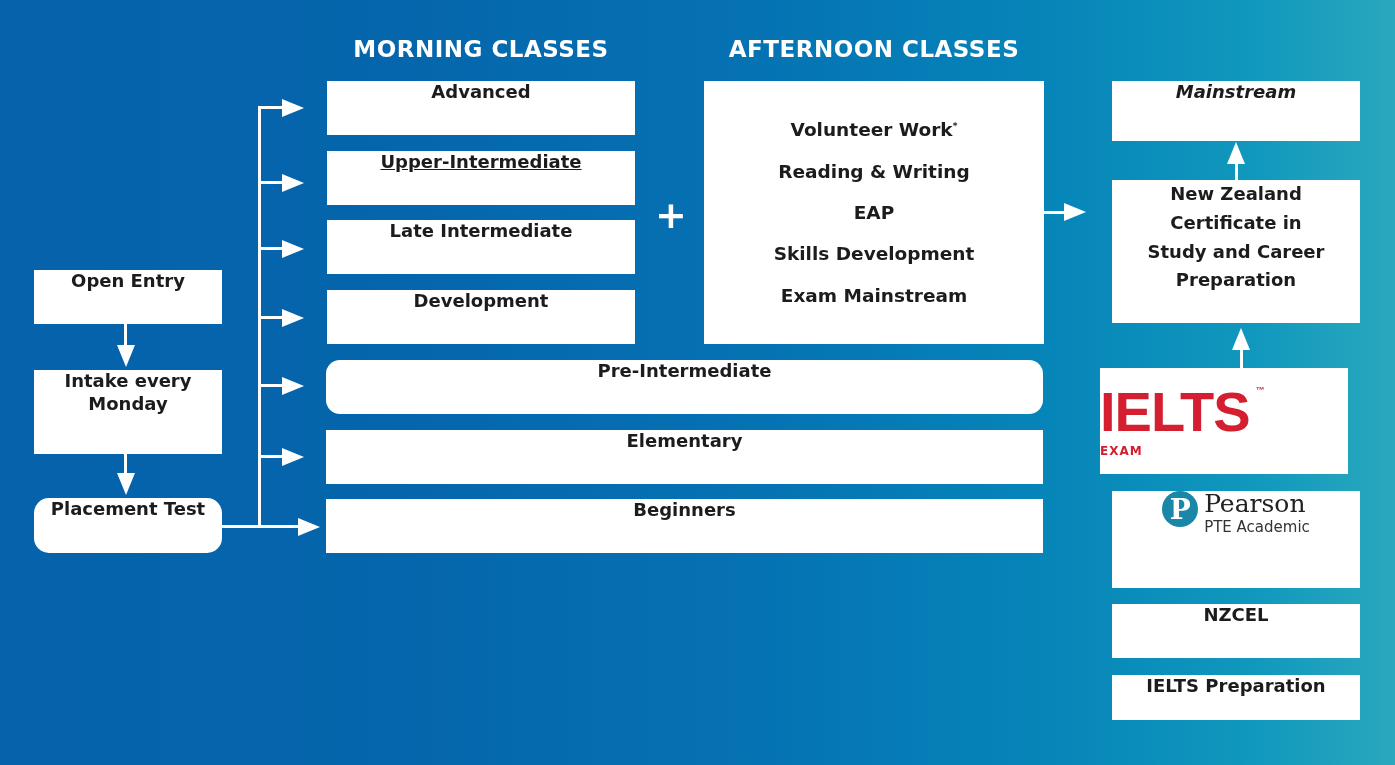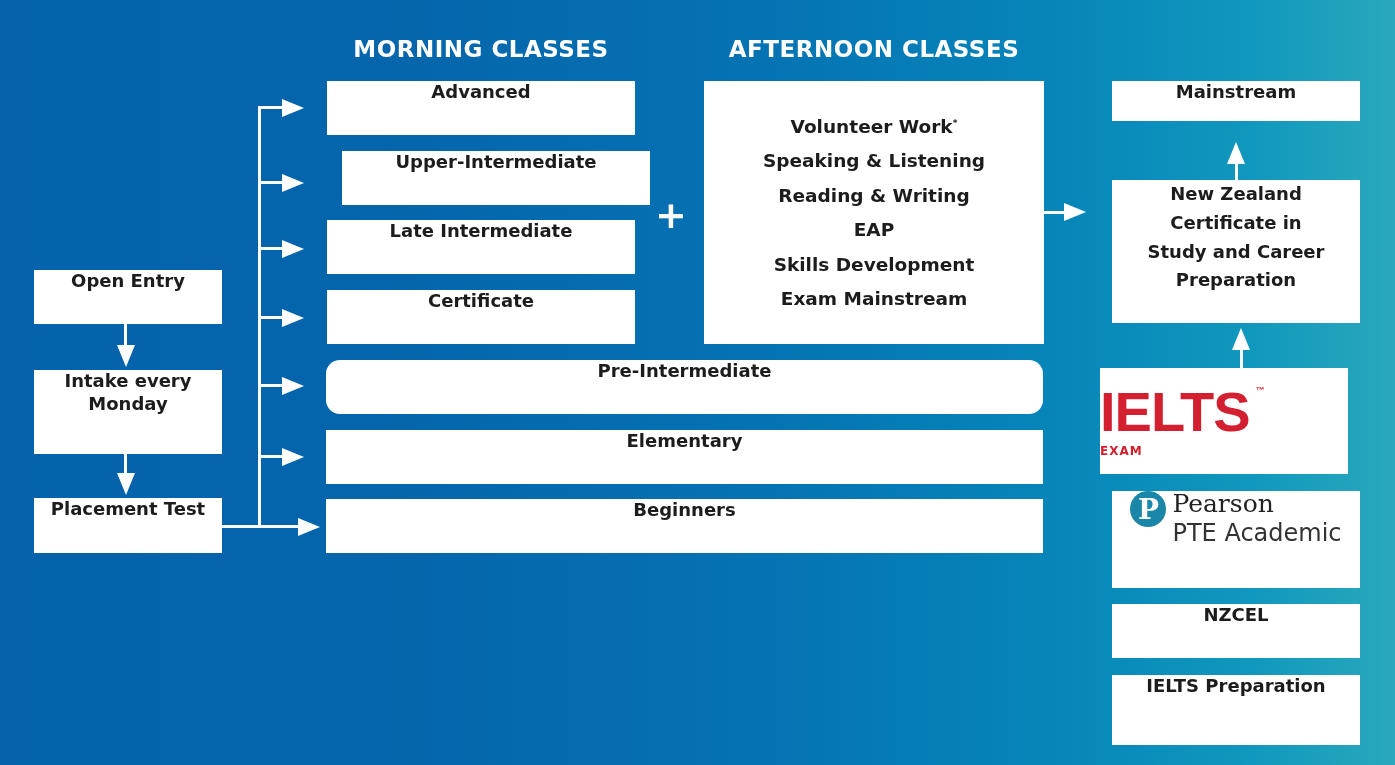--- a/index.html
+++ b/index.html
@@ -26,41 +26,41 @@
   .line { position: absolute; background: #ffffff; }
   .tri-r { position: absolute; width: 0; height: 0; border-top: 9px solid transparent; border-bottom: 9px solid transparent; border-left: 22px solid #fff; }
   .tri-d { position: absolute; width: 0; height: 0; border-left: 9px solid transparent; border-right: 9px solid transparent; border-top: 22px solid #fff; }
   .tri-u { position: absolute; width: 0; height: 0; border-left: 9px solid transparent; border-right: 9px solid transparent; border-bottom: 22px solid #fff; }
   .plus { position: absolute; color: #fff; font-weight: bold; font-size: 38px; line-height: 1; }
   .ielts-main { font-family: "Liberation Sans", sans-serif; font-weight: bold; font-size: 56px; color: #d31f2f; letter-spacing: -1px; line-height: 1; position: relative; }
   .ielts-tm { font-size: 9px; position: absolute; top: 2px; right: -14px; color: #d31f2f; }
   .ielts-exam { font-weight: bold; font-size: 12px; color: #d31f2f; letter-spacing: 1px; margin-top: 4px; }
   .pearson-logo { width: 36px; height: 36px; border-radius: 50%; background: #1a86a8; color: #fff; display: flex; align-items: center; justify-content: center; font-family: "DejaVu Serif", serif; font-size: 28px; font-weight: bold; margin-right: 6px; }
   .pearson-name { font-family: "DejaVu Serif", serif; font-weight: normal; font-size: 25px; color: #222; line-height: 1; }
-  .pte { font-family: "DejaVu Sans", sans-serif; font-weight: normal; font-size: 24px; color: #333; margin-top: 2px; }
+  .pte { font-family: "DejaVu Sans", sans-serif; font-weight: normal; font-size: 15px; color: #333; margin-top: 2px; }
 </style>
 </head>
 <body>
 
 <div class="hdr" style="left:327px; top:36px; width:308px;">MORNING CLASSES</div>
 <div class="hdr" style="left:704px; top:36px; width:340px;">AFTERNOON CLASSES</div>
 
 <div class="box" style="left:34px; top:270px; width:188px; height:54px;">
   <span>Open Entry</span>
 </div>
 <div class="line" style="left:124px; top:324px; width:3px; height:22px;"></div>
 <div class="tri-d" style="left:117px; top:345px;"></div>
 
 <div class="box" style="left:34px; top:370px; width:188px; height:84px; padding:0 20px;">
   <span>Intake every Monday</span>
 </div>
 <div class="line" style="left:124px; top:454px; width:3px; height:20px;"></div>
 <div class="tri-d" style="left:117px; top:473px;"></div>
 
-<div class="box" style="left:34px; top:498px; width:188px; height:55px;">
+<div class="box" style="left:34px; top:498px; width:188px; height:55px;border-radius:15px;">
   <span>Placement Test</span>
 </div>
 
 <div class="line" style="left:222px; top:525px; width:80px; height:3px;"></div>
 <div class="line" style="left:258px; top:106px; width:3px; height:421px;"></div>
 
 <div class="line" style="left:258px; top:106px; width:26px; height:3px;"></div>
 <div class="tri-r" style="left:282px; top:99px;"></div>
 <div class="line" style="left:258px; top:181px; width:26px; height:3px;"></div>
 <div class="tri-r" style="left:282px; top:174px;"></div>
@@ -70,54 +70,53 @@
 <div class="tri-r" style="left:282px; top:309px;"></div>
 <div class="line" style="left:258px; top:384px; width:26px; height:3px;"></div>
 <div class="tri-r" style="left:282px; top:377px;"></div>
 <div class="line" style="left:258px; top:455px; width:26px; height:3px;"></div>
 <div class="tri-r" style="left:282px; top:448px;"></div>
 <div class="tri-r" style="left:298px; top:518px;"></div>
 
 <div class="box" style="left:327px; top:81px; width:308px; height:54px;">
   <span>Advanced</span>
 </div>
-<div class="box" style="left:342px; top:151px; width:308px; height:54px;">
+<div class="box" style="left:327px; top:151px; width:308px; height:54px;text-decoration:underline;">
   <span>Upper-Intermediate</span>
 </div>
 <div class="box" style="left:327px; top:220px; width:308px; height:54px;">
   <span>Late Intermediate</span>
 </div>
 <div class="box" style="left:327px; top:290px; width:308px; height:54px;">
-  <span>Certificate</span>
+  <span>Development</span>
 </div>
 <div class="box" style="left:326px; top:360px; width:717px; height:54px;border-radius:14px;">
   <span>Pre-Intermediate</span>
 </div>
 <div class="box" style="left:326px; top:430px; width:717px; height:54px;">
   <span>Elementary</span>
 </div>
 <div class="box" style="left:326px; top:499px; width:717px; height:54px;">
   <span>Beginners</span>
 </div>
 
 <div class="plus" style="left:655px; top:196px;">+</div>
 
 <div class="aft-list" style="left:704px; top:81px; width:340px; height:263px;">
   <span><span>Volunteer Work</span><sup>*</sup></span>
-  <span>Speaking &amp; Listening</span>
   <span>Reading &amp; Writing</span>
   <span>EAP</span>
   <span>Skills Development</span>
   <span>Exam Mainstream</span>
 </div>
 
 <div class="line" style="left:1044px; top:211px; width:22px; height:3px;"></div>
 <div class="tri-r" style="left:1064px; top:203px;"></div>
 
-<div class="box" style="left:1112px; top:81px; width:248px; height:40px;">
+<div class="box" style="left:1112px; top:81px; width:248px; height:60px;font-style:italic;">
   <span>Mainstream</span>
 </div>
 <div class="tri-u" style="left:1227px; top:142px;"></div>
 <div class="line" style="left:1235px; top:162px; width:3px; height:18px;"></div>
 
 <div class="box" style="left:1112px; top:180px; width:248px; height:143px; padding:0 28px;">
   <span style="line-height:1.6;">New Zealand Certificate in Study and Career Preparation</span>
 </div>
 <div class="tri-u" style="left:1232px; top:328px;"></div>
 <div class="line" style="left:1240px; top:348px; width:3px; height:20px;"></div>
@@ -135,15 +134,15 @@
     <div style="display:flex; flex-direction:column; align-items:flex-start; text-align:left;">
       <span class="pearson-name">Pearson</span>
       <span class="pte">PTE Academic</span>
     </div>
   </div>
 </div>
 
 <div class="box" style="left:1112px; top:604px; width:248px; height:54px;">
   <span>NZCEL</span>
 </div>
-<div class="box" style="left:1112px; top:675px; width:248px; height:70px;">
+<div class="box" style="left:1112px; top:675px; width:248px; height:45px;">
   <span>IELTS Preparation</span>
 </div>
 
 </body></html>

